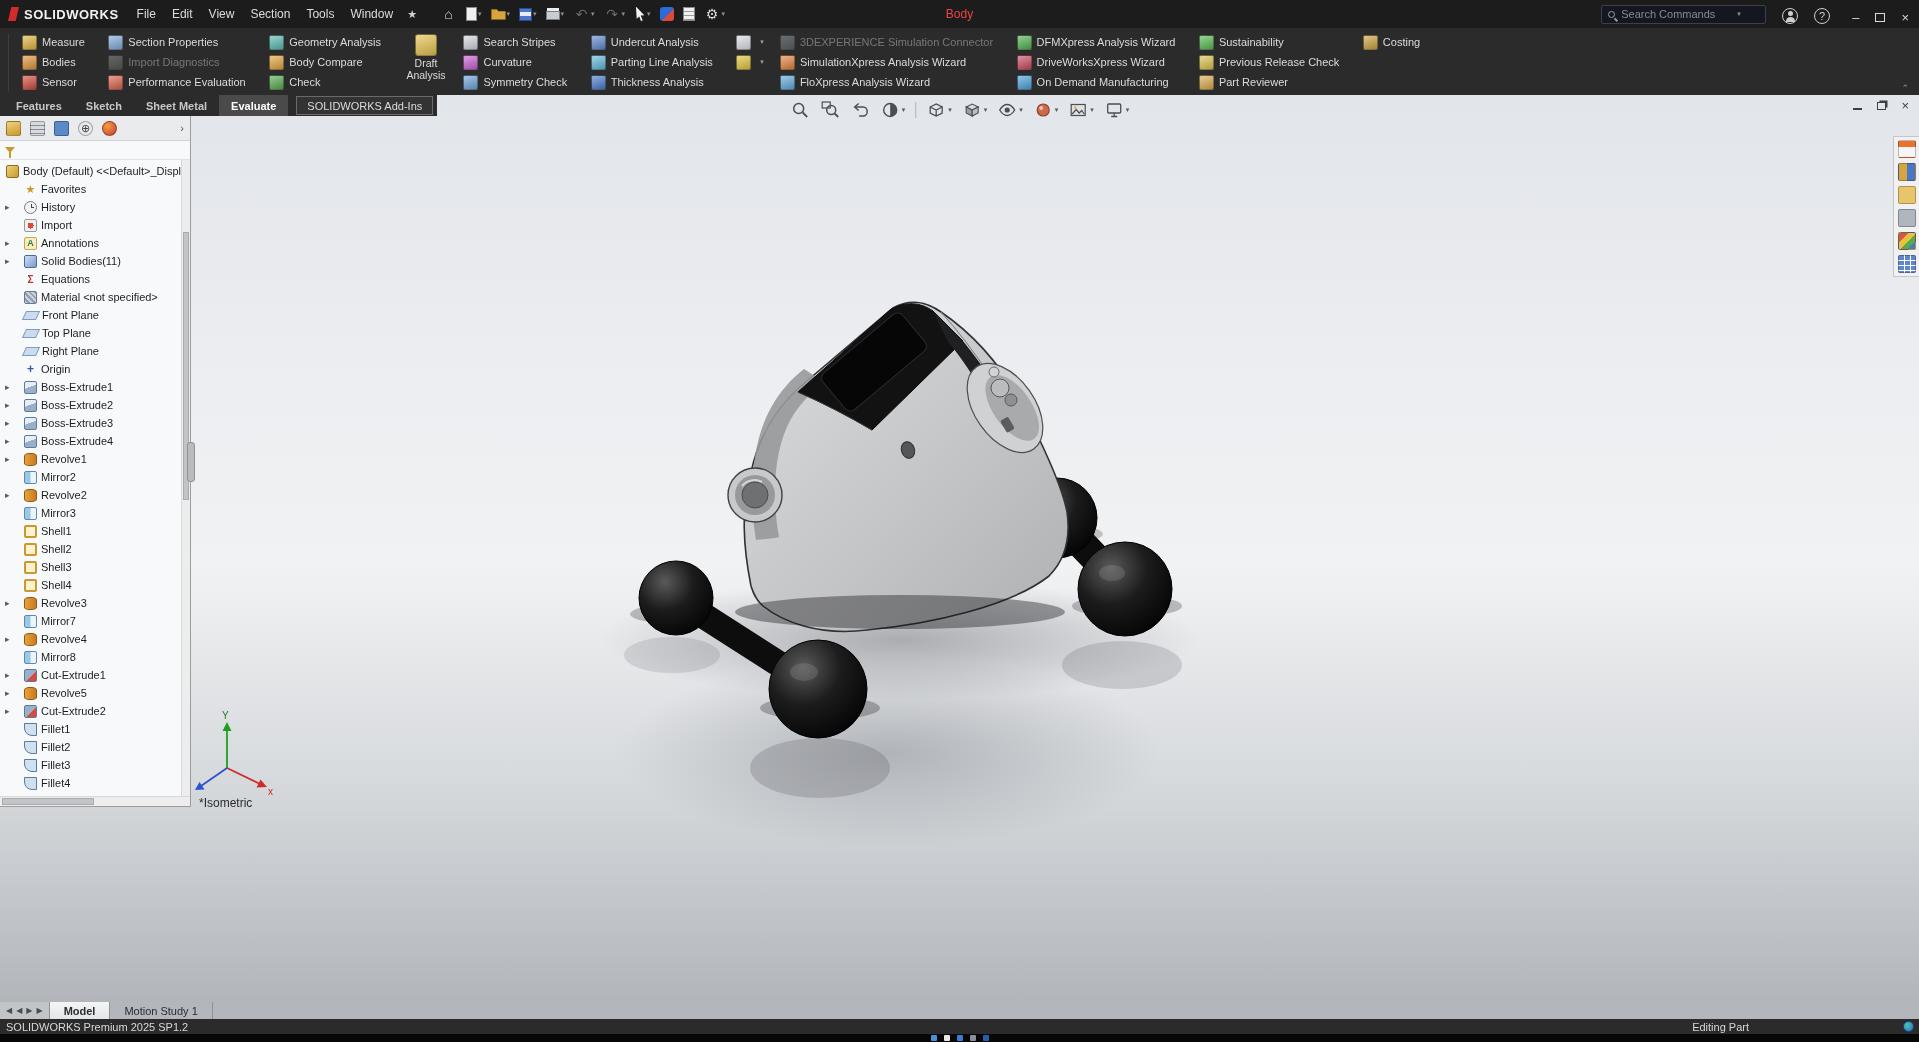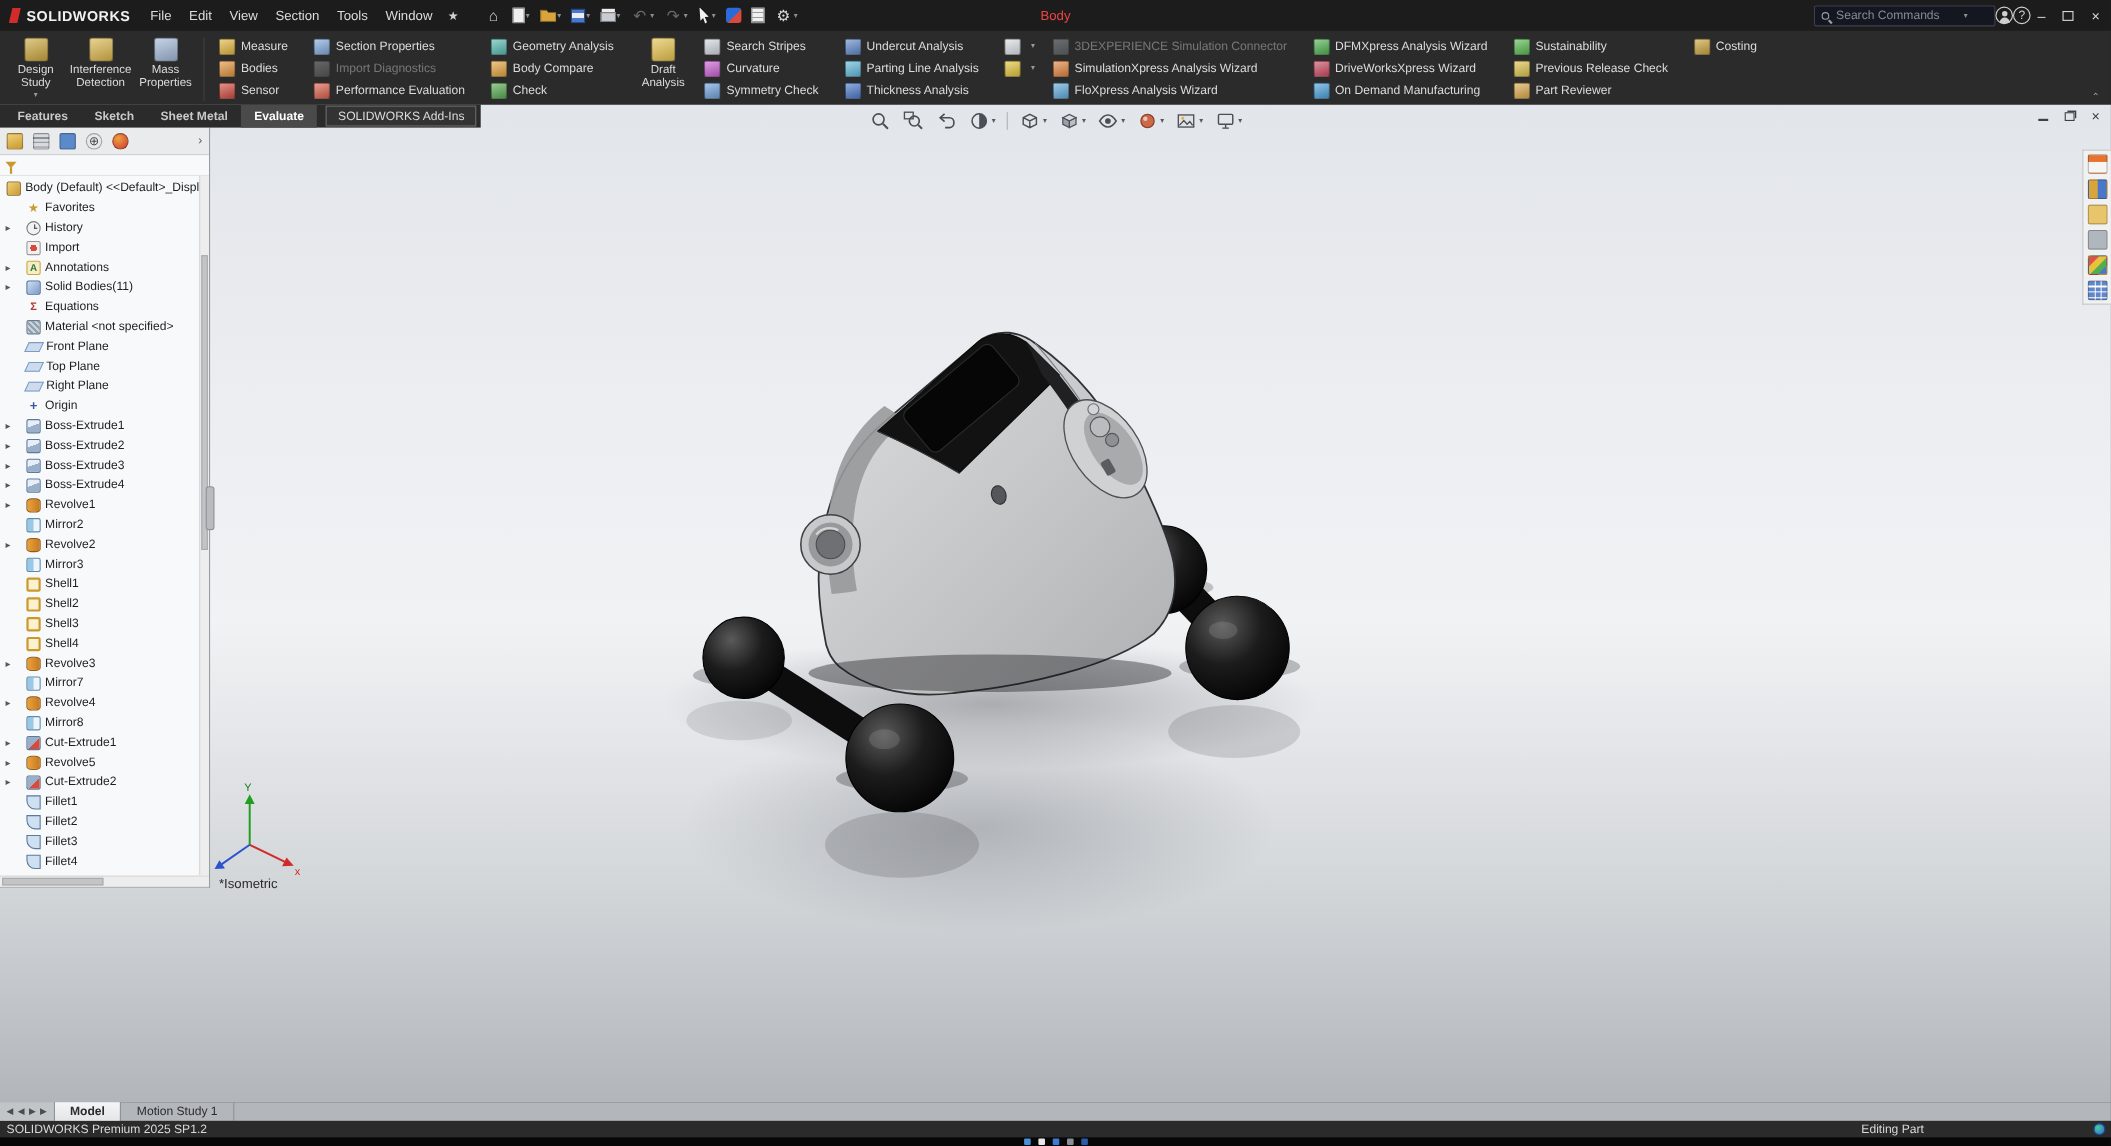--- a/index.html
+++ b/index.html
@@ -31,21 +31,21 @@
     box-shadow:0 -4px 0 -1px #ededed; margin-top:3px; }
   .ic-cursor { width:12px; height:15px; background:#f2f2f2;
     clip-path:polygon(15% 0,85% 58%,55% 60%,72% 92%,58% 99%,43% 66%,22% 82%);
     filter:drop-shadow(0 0 1px #000); }
   .ic-3dx { width:14px; height:14px; border-radius:3px;
     background:linear-gradient(135deg,#2a6ad9 0 55%,#d94a3a 55%); }
   .ic-fprops { width:12px; height:14px; background:#f0f0f0; border:1px solid #8a8a8a;
     background-image:repeating-linear-gradient(180deg,transparent 0 3px,#9a9a9a 3px 4px); }
   .doc-title { position:absolute; left:50%; transform:translateX(-50%); font-size:12px;
     color:#ef4444;text-align:center; }
-  .tb-right { margin-left:auto; display:flex; align-items:center; gap:0; padding-right:10px; }
+  .tb-right { margin-left:auto; display:flex; align-items:flex-end; gap:16px; padding-right:10px; }
   .searchbox { display:flex; align-items:center; gap:6px; width:165px; height:19px;
     background:#141720; border:1px solid #3c404b; border-radius:2px; padding:0 6px; }
   .mag { width:7px; height:7px; border:1.4px solid #9a9fa8; border-radius:50%; position:relative; flex:none; }
   .mag::after { content:""; position:absolute; width:1.5px; height:4px; background:#9a9fa8;
     left:6px; top:6px; transform:rotate(-45deg); }
   .searchbox input { background:transparent; border:none; outline:none; color:#aeb2ba;
     font-size:11px; width:110px; font-family:"Liberation Sans",sans-serif; }
   .searchbox input::placeholder { color:#868b95; }
   .user-ic { width:16px; height:16px; border:1px solid #cfcfcf; border-radius:50%; position:relative; }
   .user-ic::before { content:""; position:absolute; width:5px; height:5px; border-radius:50%;
@@ -445,40 +445,20 @@
     <span class="help-ic">?</span>
     <span class="winbtns">
       <span class="wmin">–</span>
       <span class="wmax"></span>
       <span class="wclose">×</span>
     </span>
   </div>
 </div>
 
 <div class="ribbon">
-  <div class="rlg-host">
-
-      <div class="rlg">
-        <span class="rlg-ic" style="background-color: rgb(201, 165, 60);"></span>
-        <span class="rlg-label">Design Study</span>
-        <span class="rcaret show">▾</span>
-      </div>
-
-      <div class="rlg">
-        <span class="rlg-ic" style="background-color: rgb(216, 180, 74);"></span>
-        <span class="rlg-label">Interference Detection</span>
-        <span class="rcaret">▾</span>
-      </div>
-
-      <div class="rlg">
-        <span class="rlg-ic" style="background-color: rgb(159, 182, 212);"></span>
-        <span class="rlg-label">Mass Properties</span>
-        <span class="rcaret">▾</span>
-      </div>
-    </div>
   <div class="vsep"></div>
   <div class="rgrid">
 
       <div class="rsb">
         <span class="ric" style="background-color: rgb(223, 180, 62);"></span>
         <span class="rlabel">Measure</span>
         <span class="rcaret">▾</span>
       </div>
 
       <div class="rsb">

